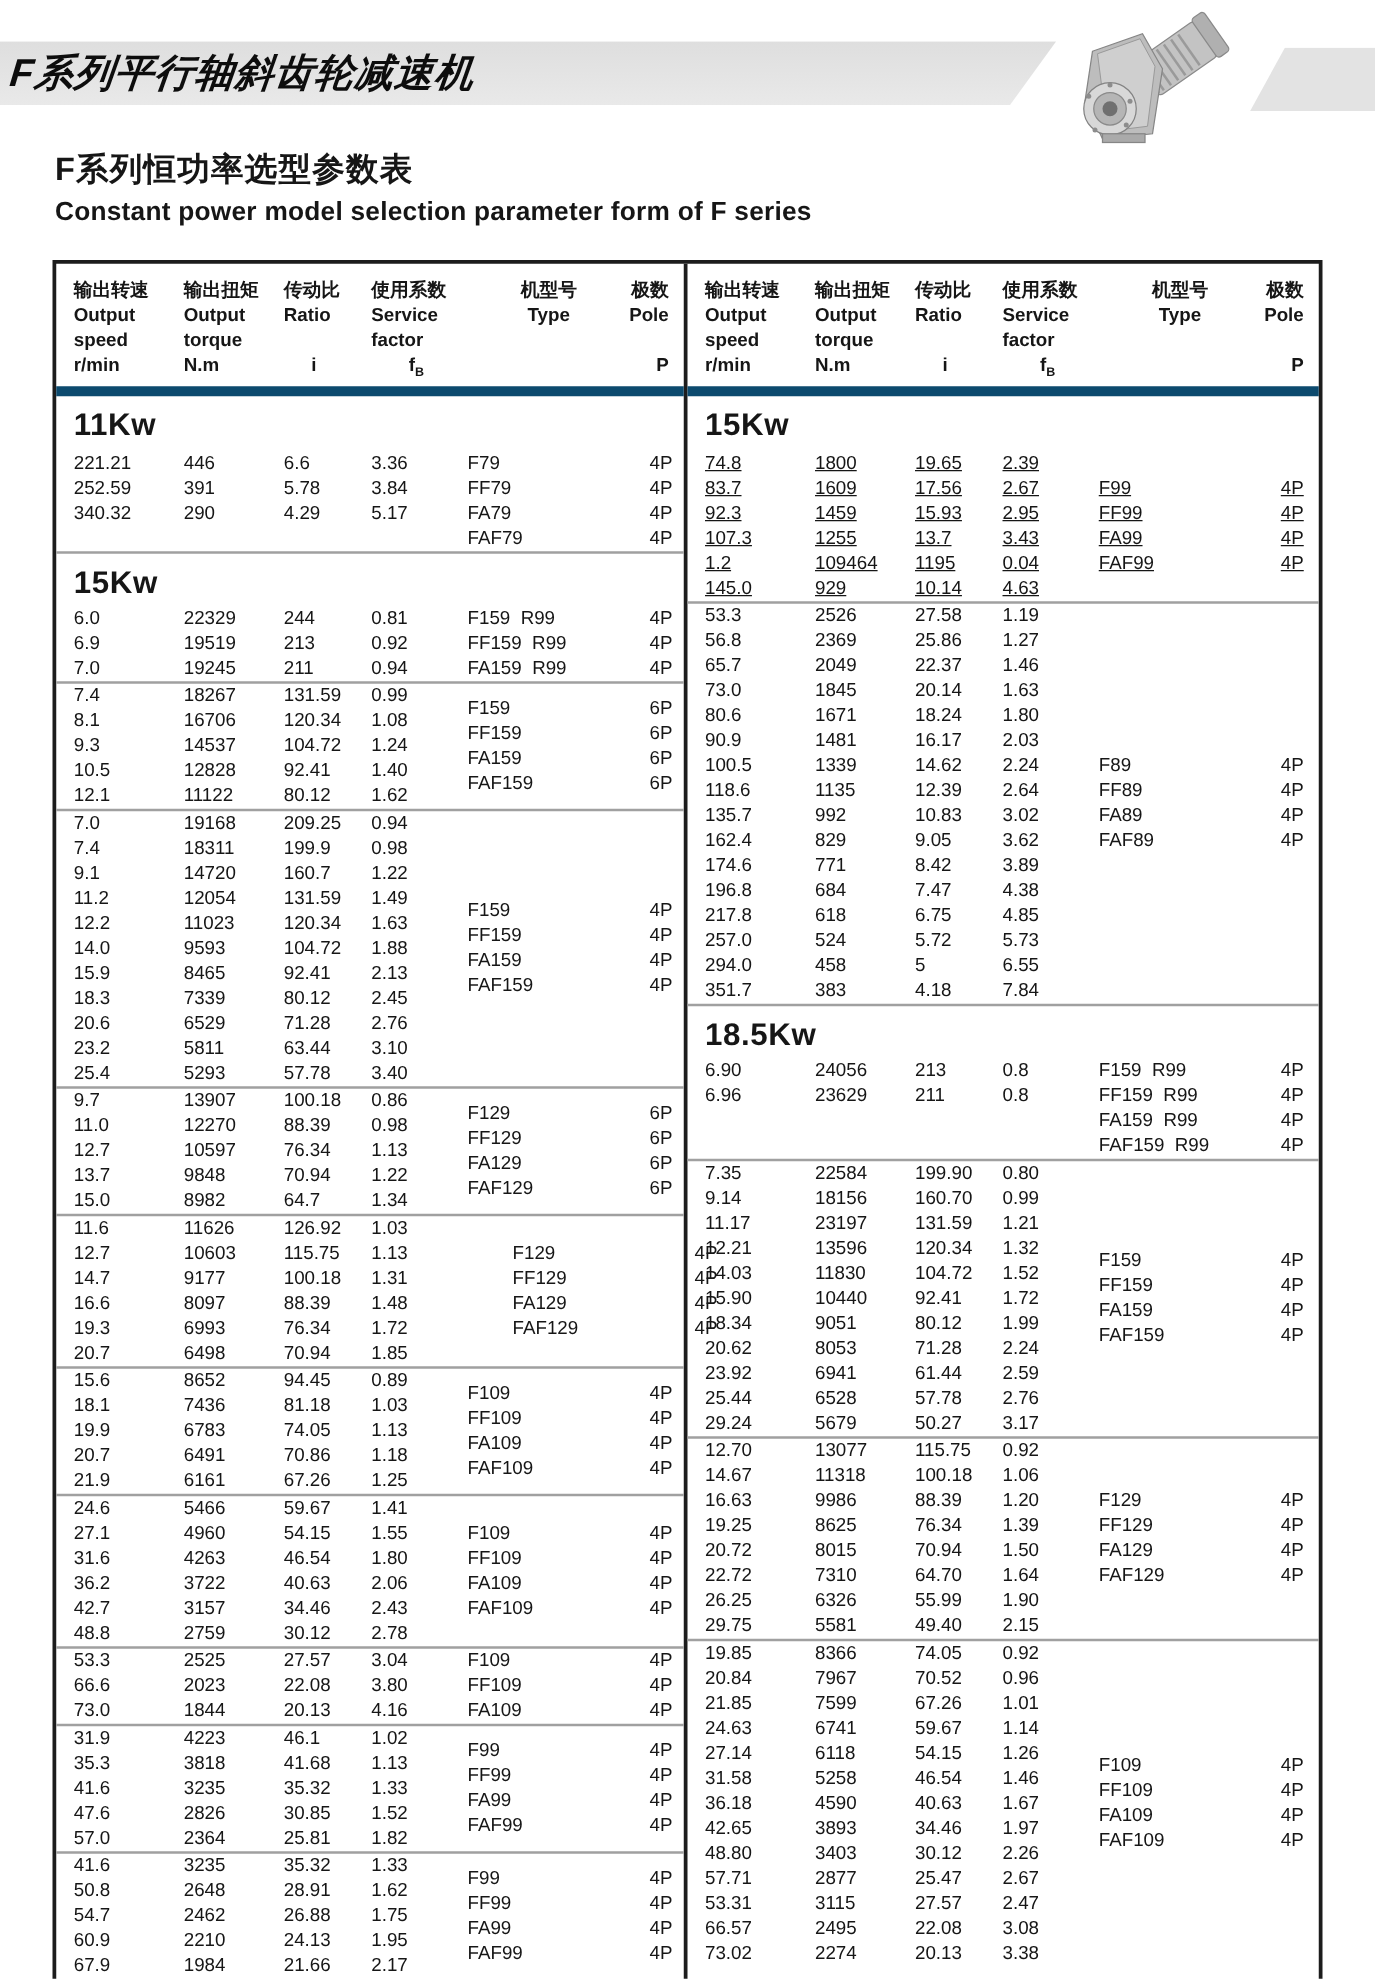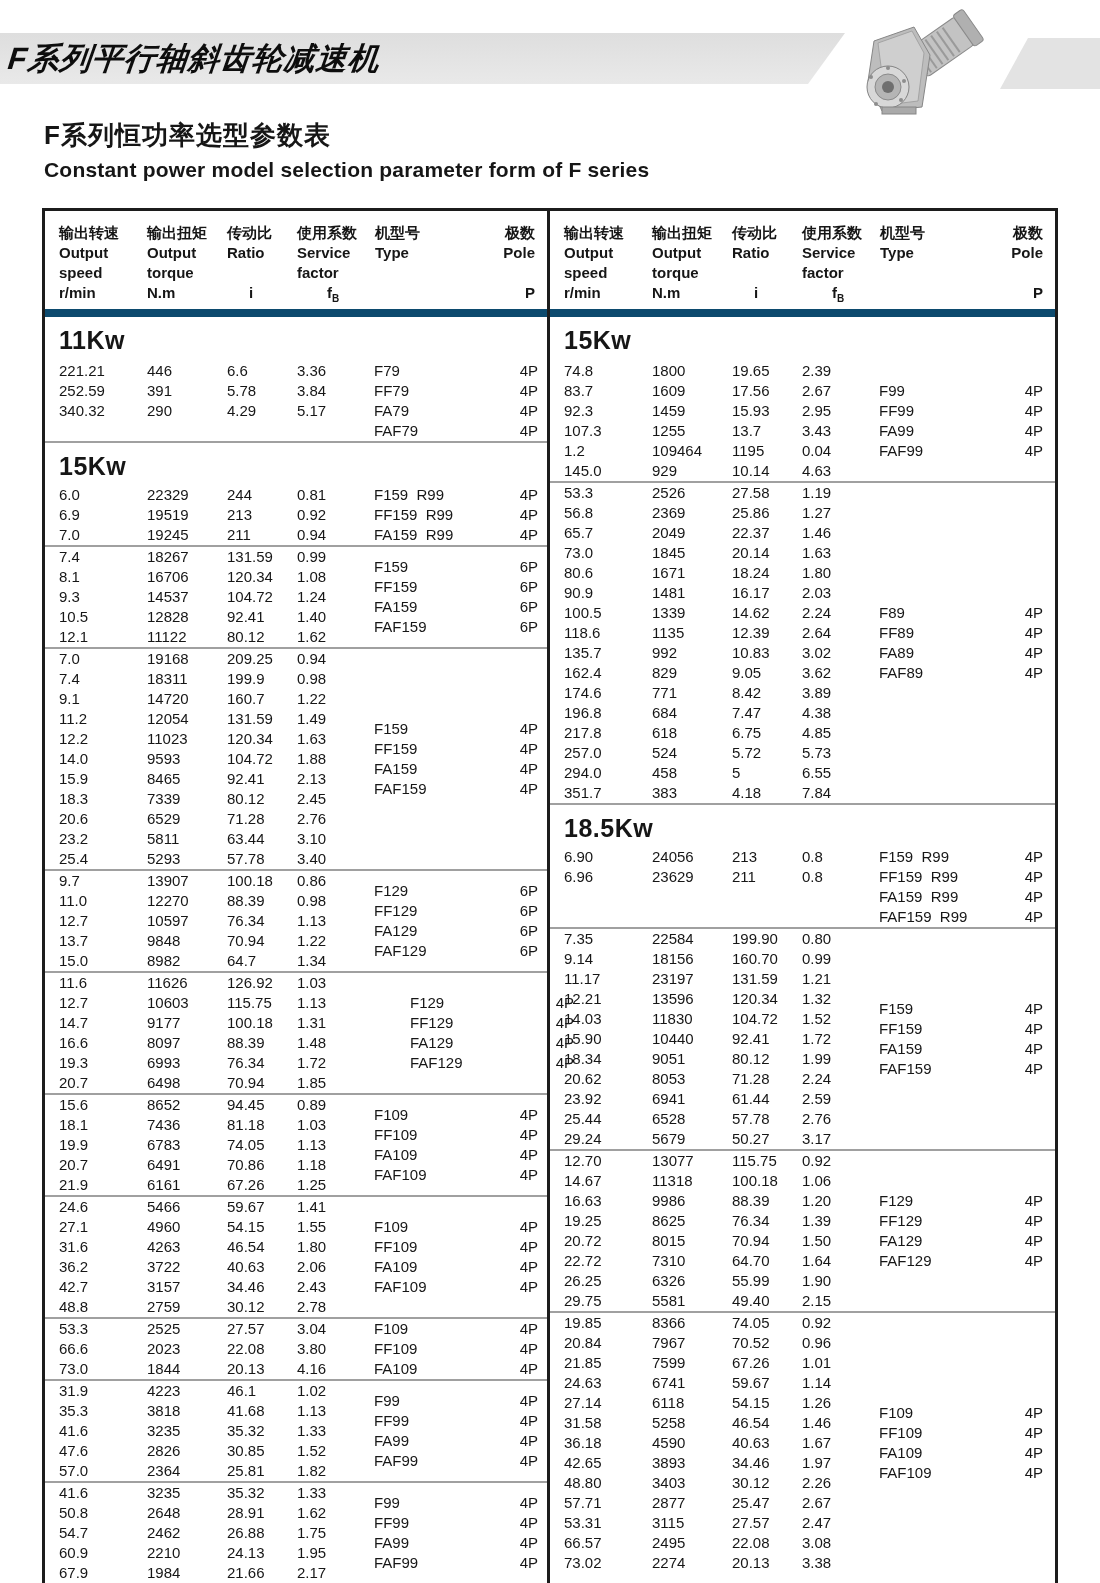--- a/index.html
+++ b/index.html
@@ -50,21 +50,21 @@
   .half.left { border-right:3px solid #1c1c1c; }
 
   .thead {
     display:grid;
     grid-template-columns:88px 80px 70px 78px 128px 1fr;
     padding:12px 0 6px 14px;
     border-bottom:8px solid #0c4a6e;
     font-size:15px; font-weight:bold; line-height:20px;
   }
   .thead .hc { text-align:left; }
-  .thead .hc.type-col { }
+  .thead .hc.type-col { text-align:center; }
   .thead .hc.pole-col { text-align:right; padding-right:12px; }
   .thead .hline { height:20px; white-space:nowrap; }
   .thead .hc.ratio-col .hline.unit { padding-left:22px; }
   .thead .hc.factor-col .hline.unit { padding-left:30px; }
   .thead sub { font-size:10px; }
 
   .tbody { padding-bottom:12px; }
 
   .power-header {
     font-size:25px; font-weight:bold;
@@ -786,21 +786,21 @@
         </div>
         <div class="hc pole-col">
           <div class="hline cn">极数</div>
           <div class="hline en">Pole</div>
           <div class="hline en">&nbsp;</div>
           <div class="hline unit">P</div>
         </div>
       </div>
       <div class="tbody">
         <div class="power-header">15Kw</div>
-        <div class="block first" style="min-height: 120px;">
+        <div class="block first" style="min-height: 120px; text-decoration: underline;">
           <div class="rows">
             <div class="drow">
               <span class="c0">74.8</span>
               <span class="c1">1800</span>
               <span class="c2">19.65</span>
               <span class="c3">2.39</span>
             </div>
             <div class="drow">
               <span class="c0">83.7</span>
               <span class="c1">1609</span>

